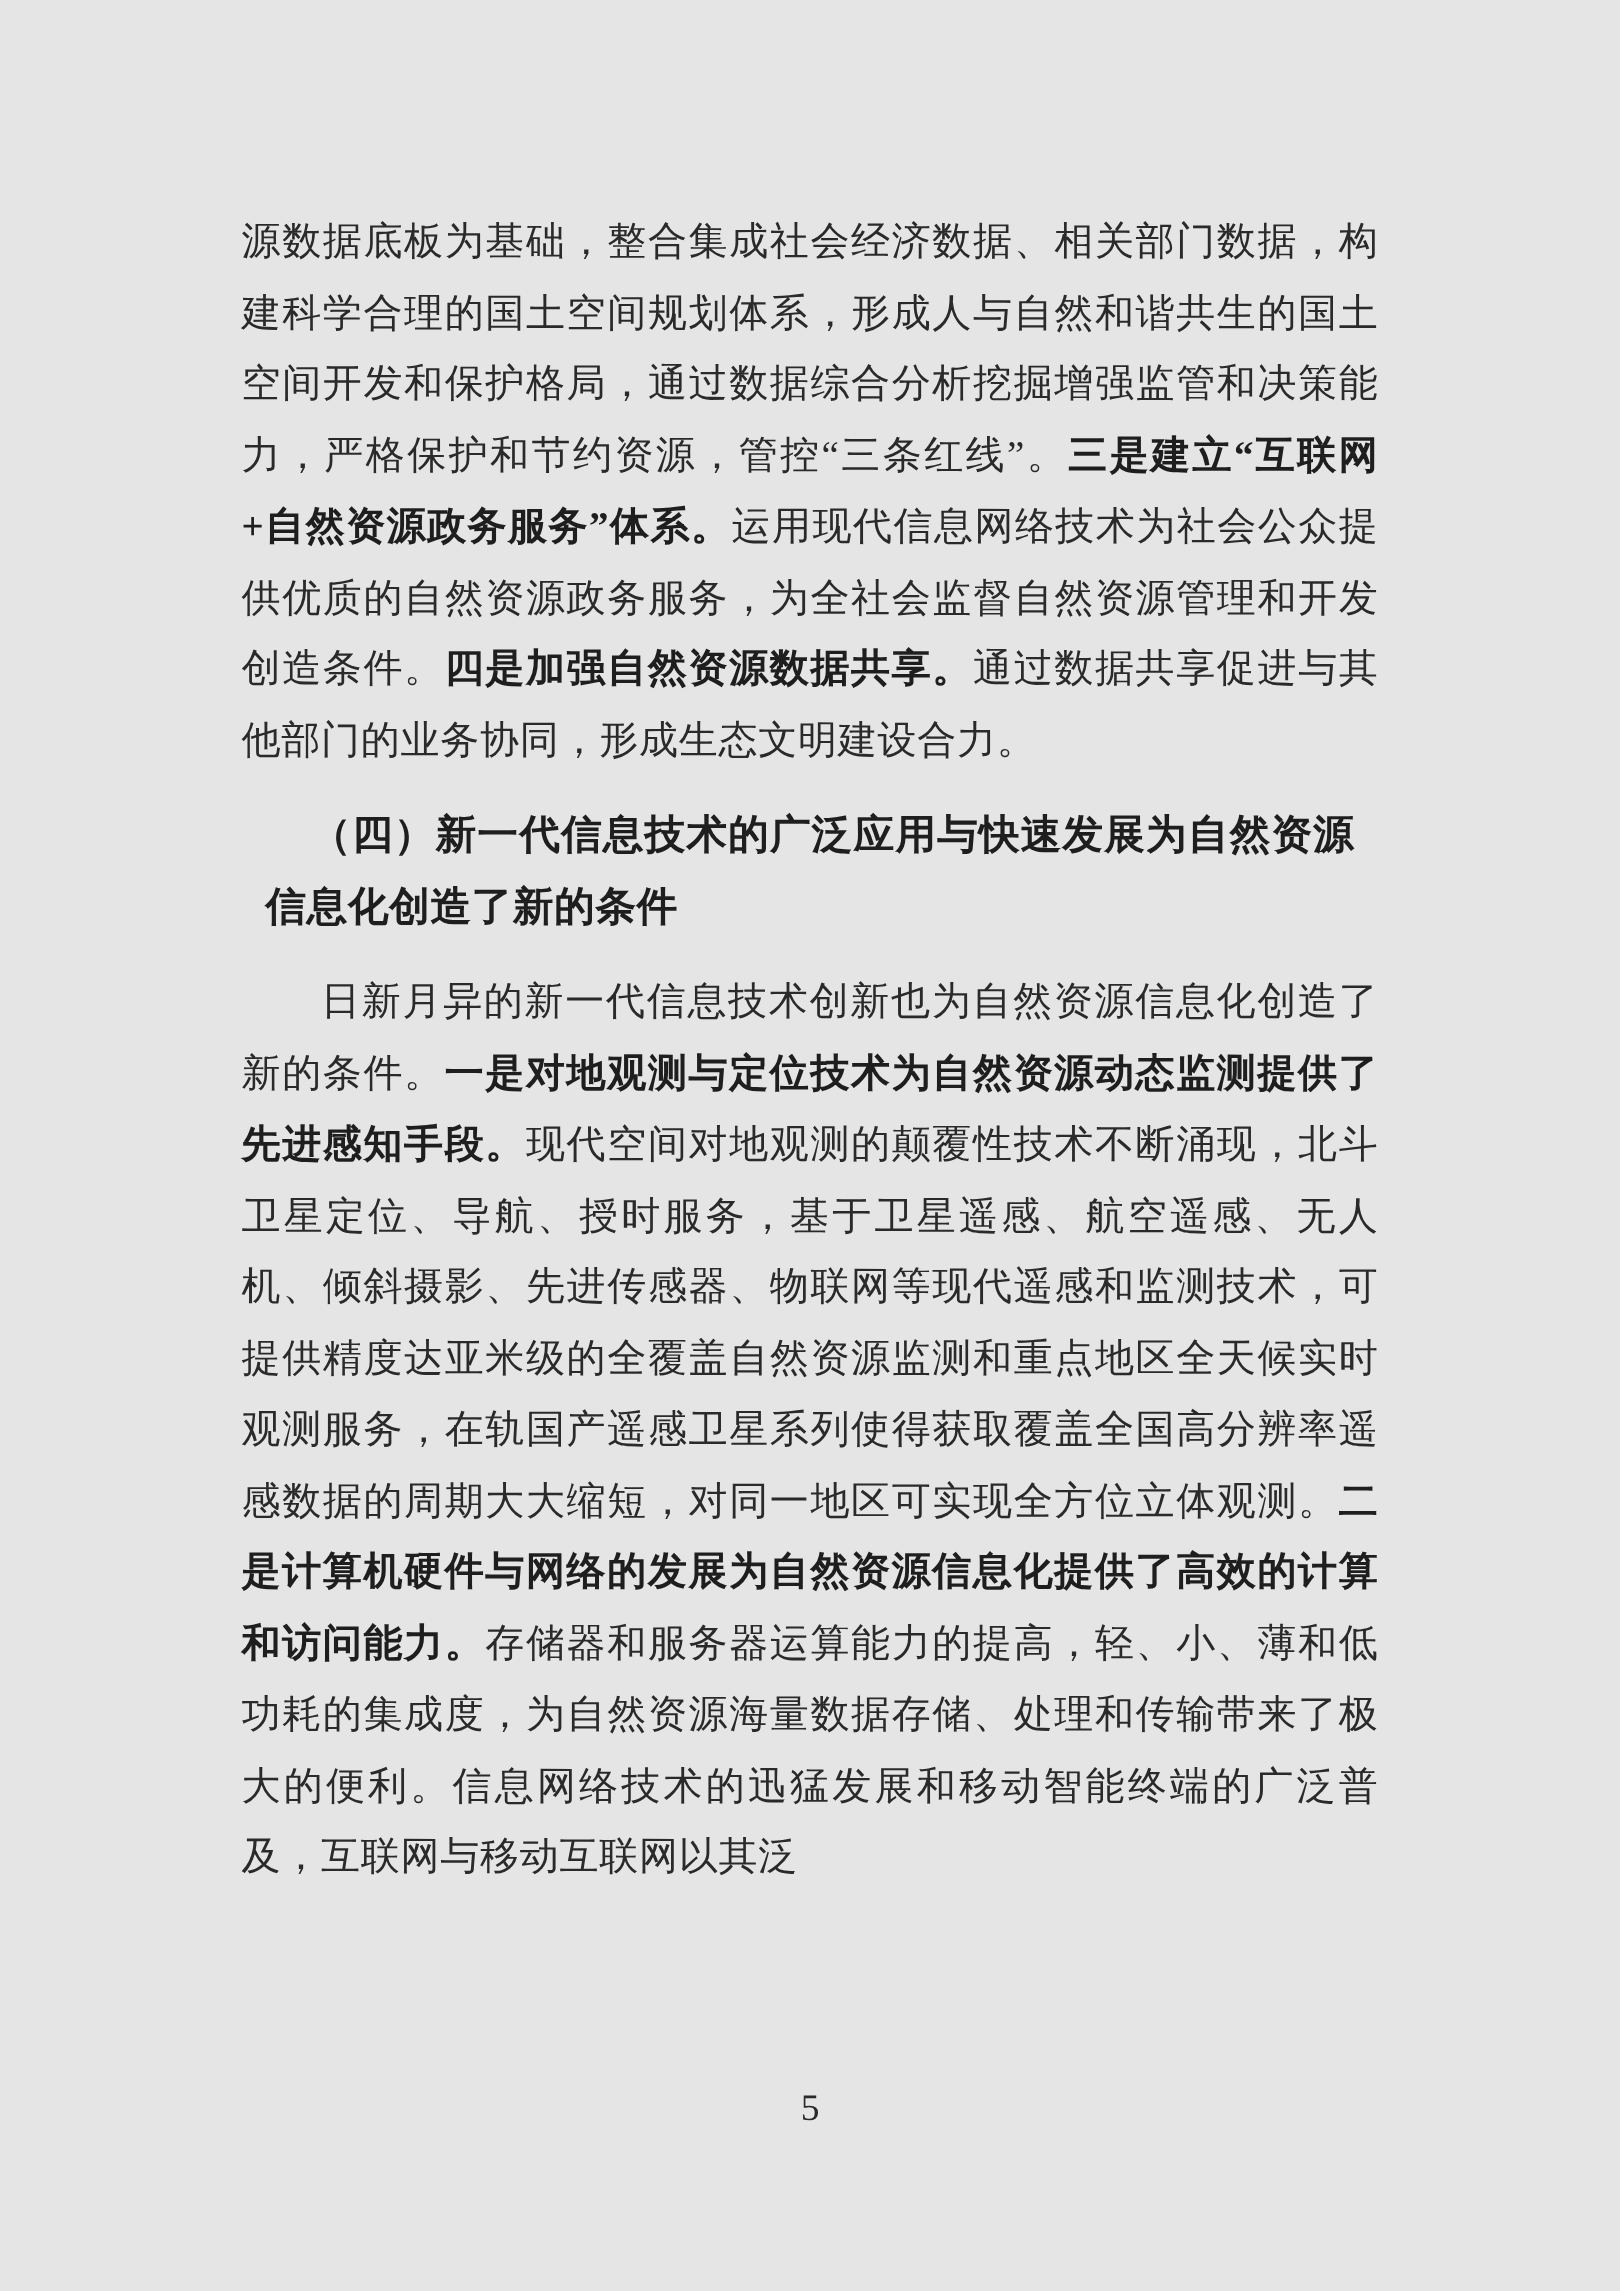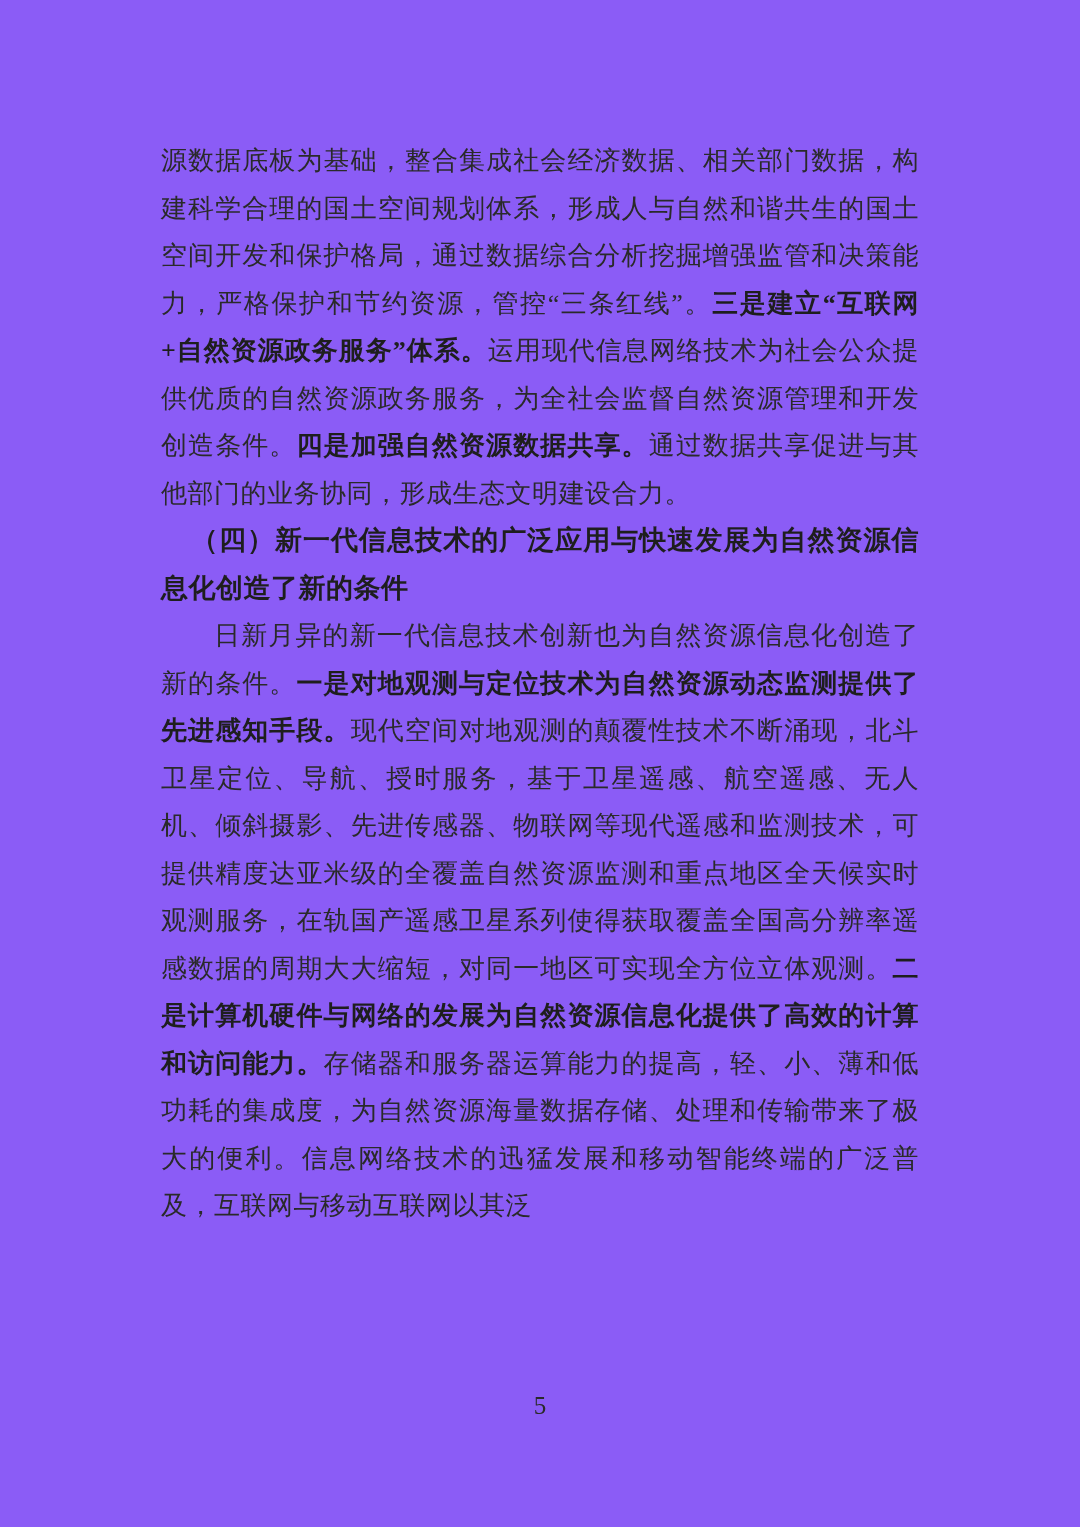--- a/index.html
+++ b/index.html
@@ -9,21 +9,21 @@
   body {
     width: 1080px;
     height: 1527px;
     background: #ffffff;
     overflow: hidden;
   }
   .page {
     position: relative;
     width: 1080px;
     height: 1527px;
-    background: #8b5cf6;
+    background: #e5e5e5;
     color: #2a2a2a;
     font-family: "Liberation Serif", "DejaVu Serif", serif;
   }
   .content {
     position: absolute;
     left: 161px;
     top: 137px;
     width: 758px;
   }
   .para {
@@ -36,21 +36,21 @@
     word-break: normal;
   }
   .para.indent {
     text-indent: 53px;
   }
   .run-bold {
     font-weight: bold;
     color: #1e1e1e;
   }
   .heading {
-    margin: 0;
+    margin: 16px;
     font-family: "Liberation Sans", "DejaVu Sans", sans-serif;
     font-weight: bold;
     font-size: 27px;
     line-height: 47.5px;
     text-align: justify;
     text-justify: inter-character;
     letter-spacing: 0.5px;
     text-indent: 30px;
     color: #1e1e1e;
   }

